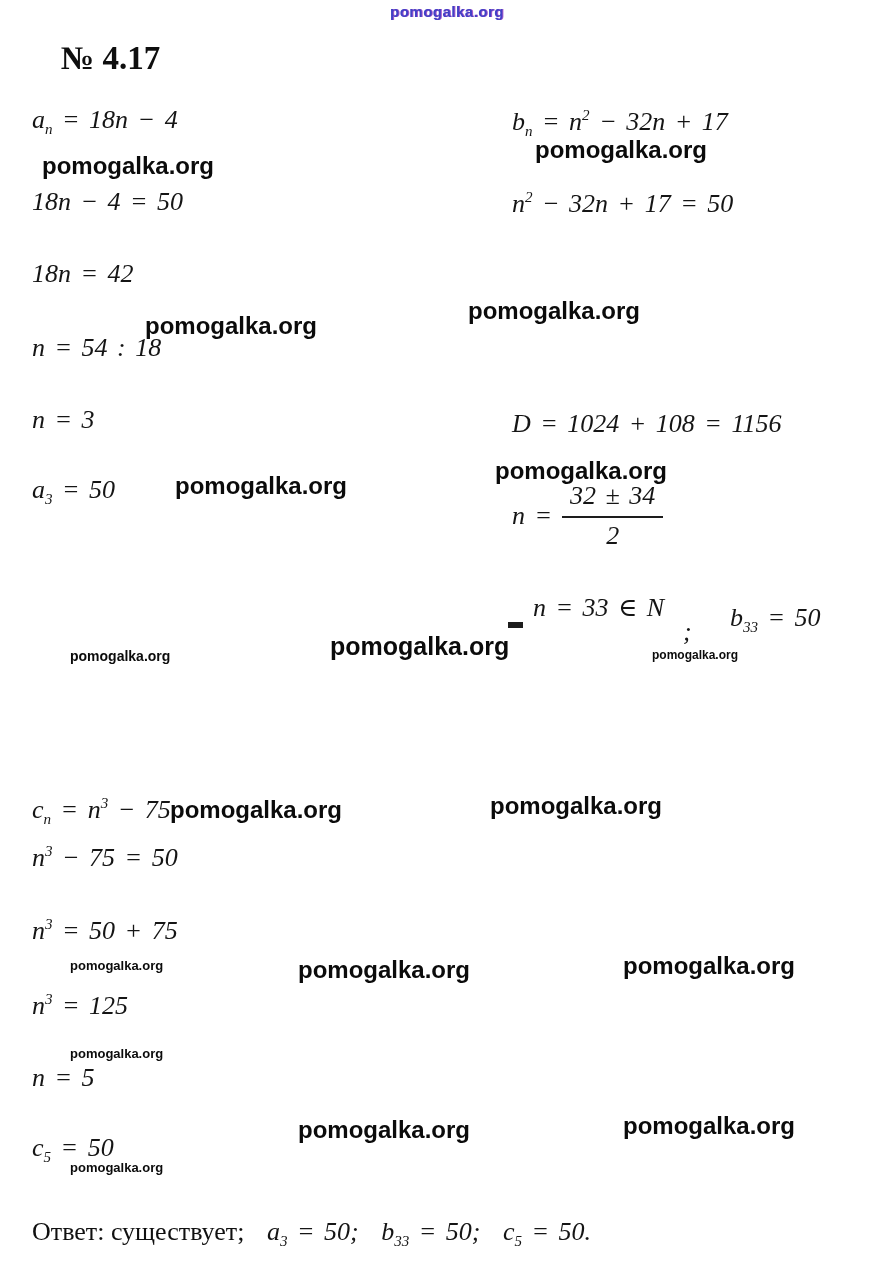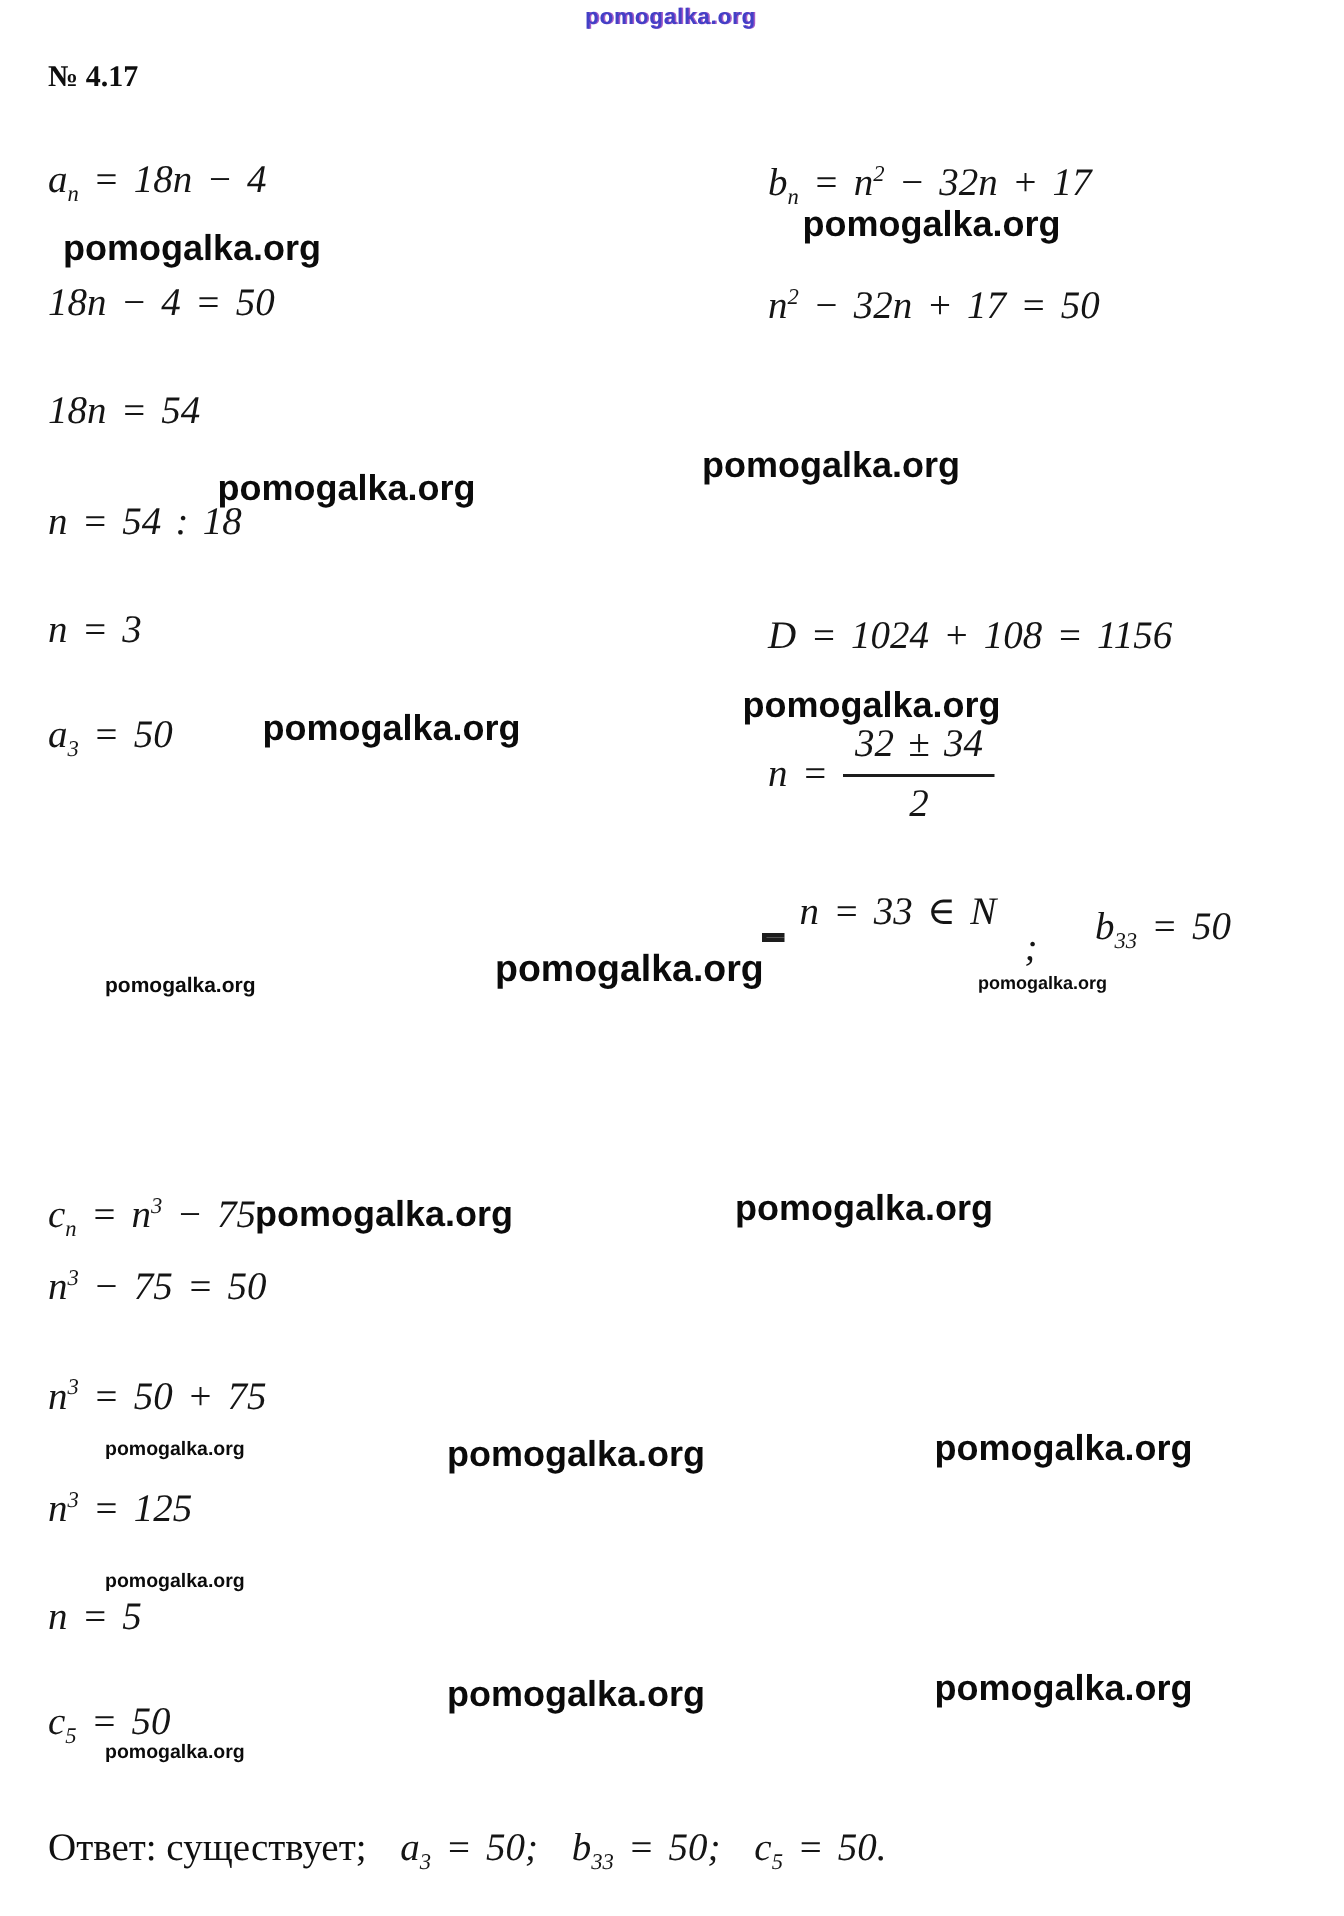--- a/index.html
+++ b/index.html
@@ -21,23 +21,24 @@
     white-space: nowrap;
     word-spacing: 3px;
     line-height: 1.25;
   }
   .m sub { font-size: 0.58em; line-height: 0; }
   .m sup { font-size: 0.58em; line-height: 0; }
   
   .heading {
     font-family: "Liberation Serif", "DejaVu Serif", serif;
     font-weight: 700;
-    font-size: 20px;
+    font-size: 33px;
     color: #0e0e0e;
     white-space: nowrap;
+    margin-left: 29px;
   }
   
   .wm {
     position: absolute;
     font-family: "Liberation Sans", "DejaVu Sans", sans-serif;
     font-weight: 700;
     font-size: 24px;
     color: #0b0b0b;
     white-space: nowrap;
   }
@@ -75,21 +76,21 @@
 <body>
 
 <div class="page">
 
   <span class="wm-top" style="left:390px; top:3px;">pomogalka.org</span>
 
   <div class="abs heading" style="left:32px; top:40px;">№ 4.17</div>
 
   <div class="abs m" style="left:32px; top:104px;">a<sub>n</sub> = 18n − 4</div>
   <div class="abs m" style="left:32px; top:186px;">18n − 4 = 50</div>
-  <div class="abs m" style="left:32px; top:258px;">18n = 54</div>
+  <div class="abs m" style="left:32px; top:258px;">18n = 42</div>
   <div class="abs m" style="left:32px; top:332px;">n = 54 : 18</div>
   <div class="abs m" style="left:32px; top:404px;">n = 3</div>
   <div class="abs m" style="left:32px; top:474px;">a<sub>3</sub> = 50</div>
 
   <div class="abs m" style="left:512px; top:106px;">b<sub>n</sub> = n<sup>2</sup> − 32n + 17</div>
   <div class="abs m" style="left:512px; top:188px;">n<sup>2</sup> − 32n + 17 = 50</div>
   <div class="abs m" style="left:512px; top:408px;">D = 1024 + 108 = 1156</div>
 
   <div class="abs m frac-row" style="left:512px; top:480px;">
     <span>n =</span>

